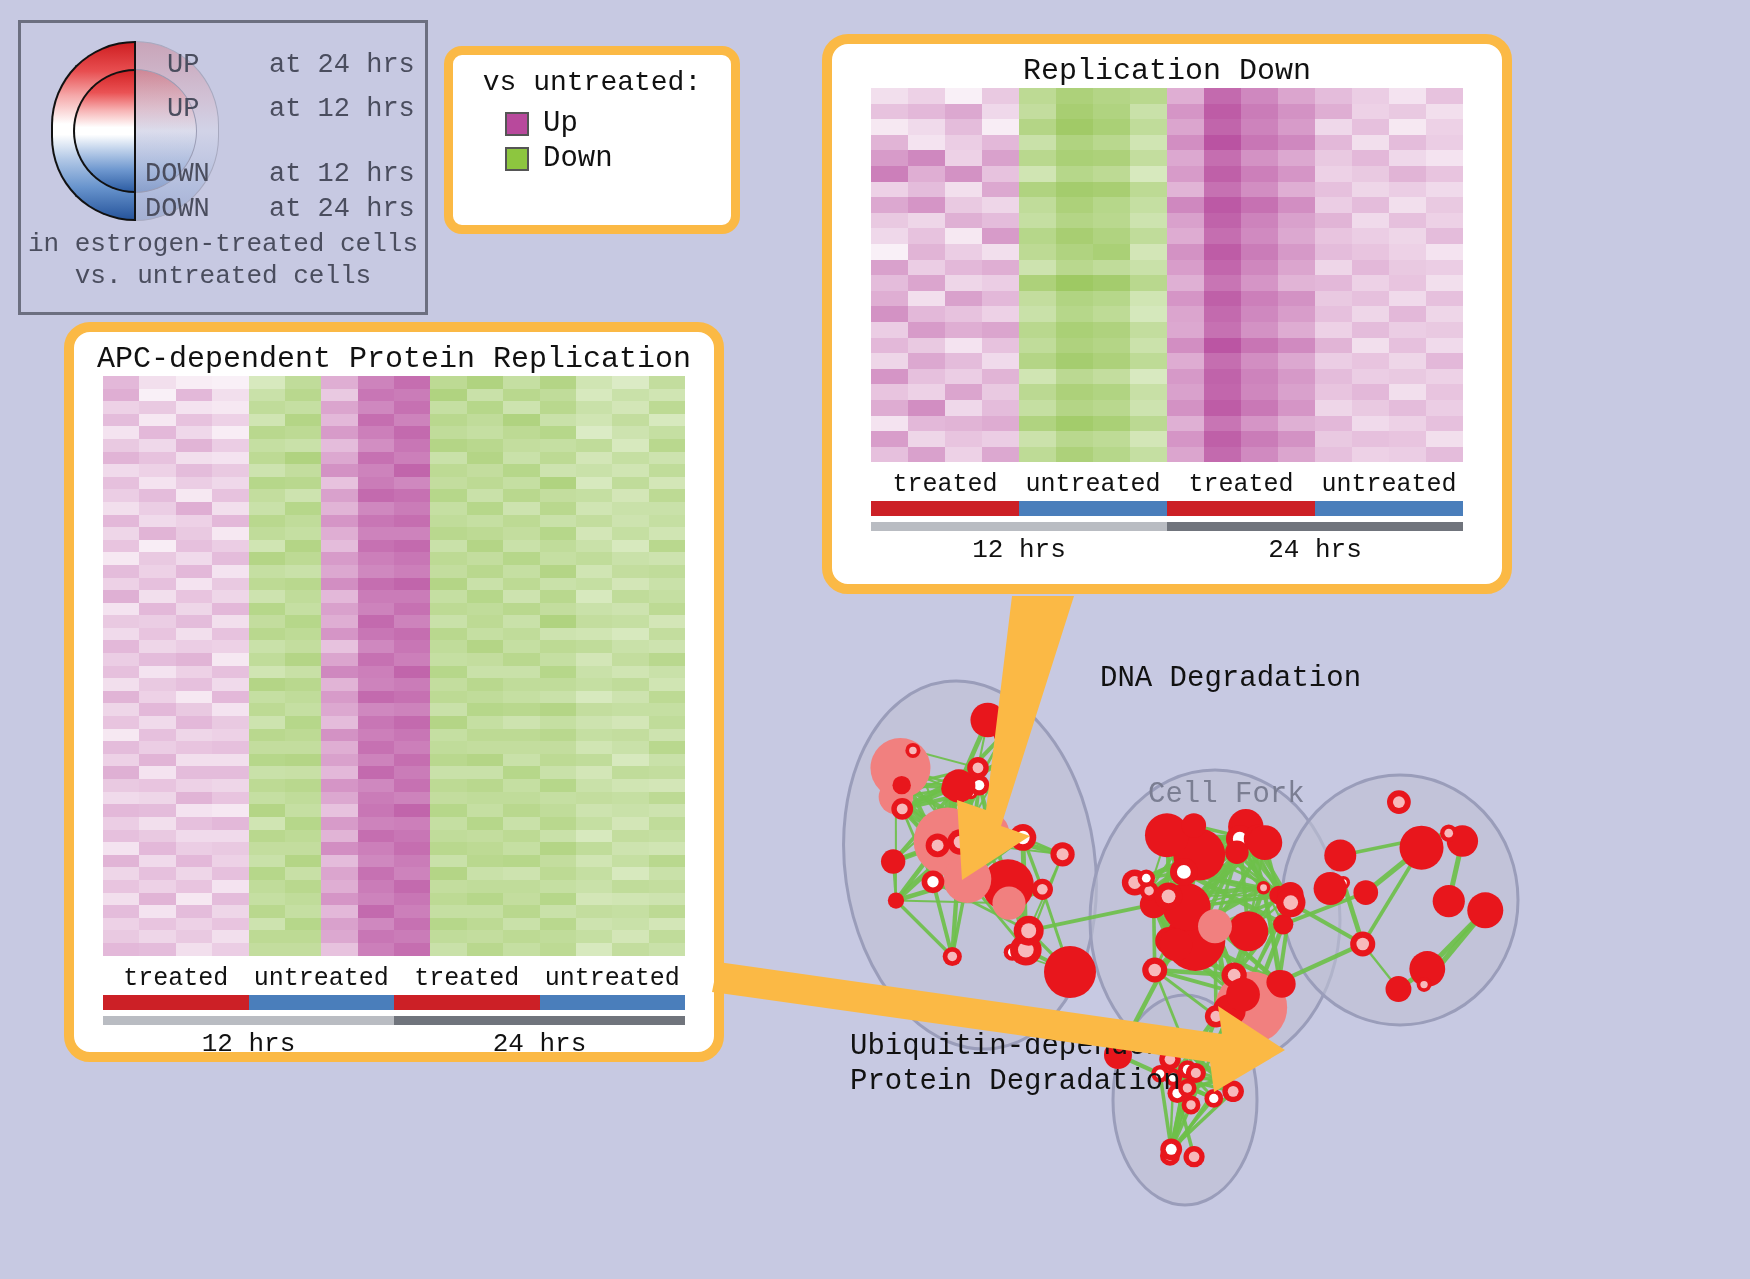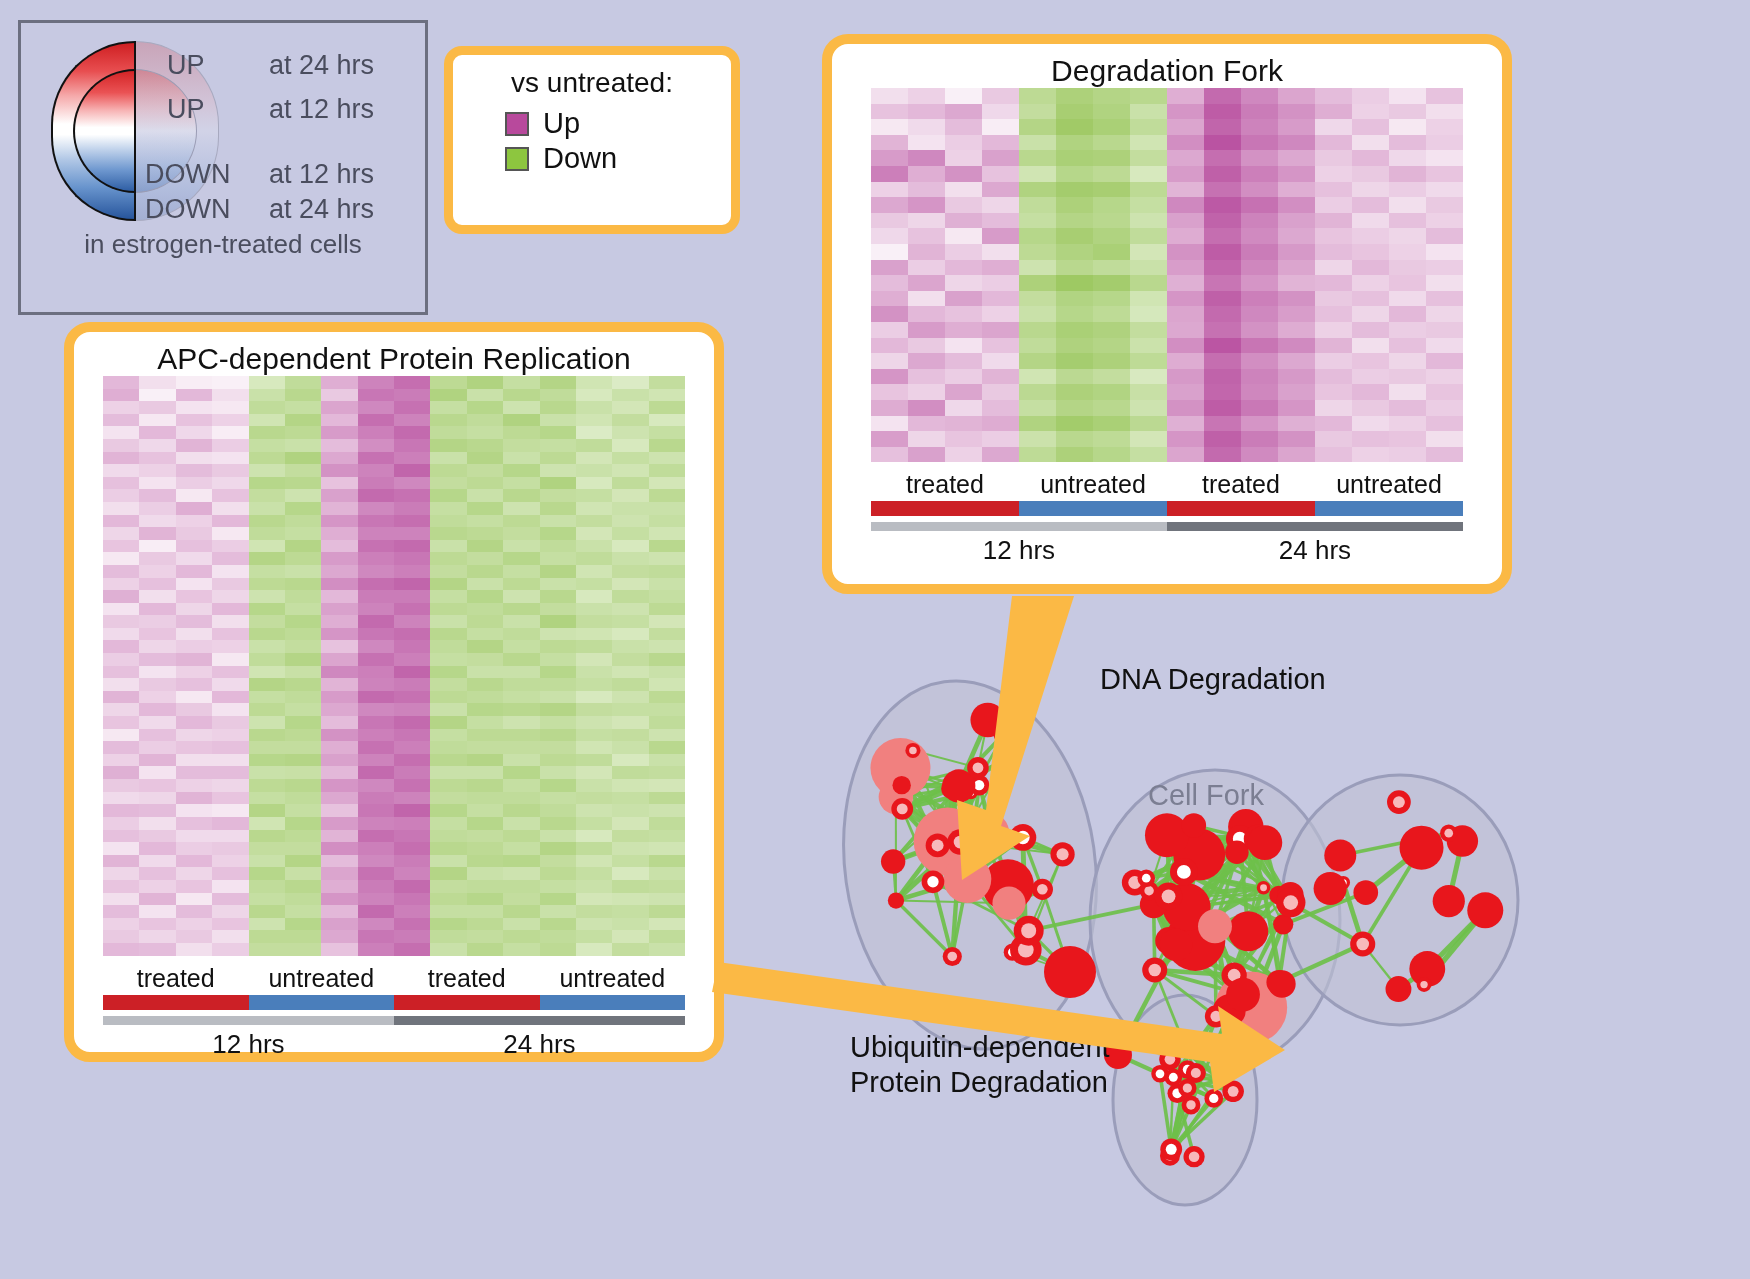--- a/index.html
+++ b/index.html
@@ -2,21 +2,21 @@
 <html><head>
 <meta charset="utf-8">
 <style>
   * { box-sizing: border-box; margin: 0; padding: 0; }
   html, body {
     width: 1750px; height: 1279px;
     font-family: "Liberation Sans", sans-serif;
     background: #c7c9e2;
     overflow: hidden;
   }
-  #stage { position: relative; width: 1750px; height: 1279px; background: #c7c9e2; }
+  #stage { position: relative; width: 1750px; height: 1279px; background: #c7c9e2; font-family: Liberation Mono, monospace; }
 
   
   .legend-a {
     position: absolute; left: 18px; top: 20px; width: 410px; height: 295px;
     background: #c7c9e2; border: 3px solid #6c6f80;
   }
   .circ-wrap { position: absolute; left: 30px; top: 18px; width: 170px; height: 182px; }
   .ring-outer-left {
     position: absolute; left: 0; top: 0; width: 84px; height: 180px;
     border-radius: 180px 0 0 180px; overflow: hidden;
@@ -104,41 +104,42 @@
     <div class="key-state" style="left:146px; top:27px;">UP</div>
     <div class="key-row" style="left:248px; top:27px;">at 24 hrs</div>
     <div class="key-state" style="left:146px; top:71px;">UP</div>
     <div class="key-row" style="left:248px; top:71px;">at 12 hrs</div>
     <div class="key-state" style="left:124px; top:136px;">DOWN</div>
     <div class="key-row" style="left:248px; top:136px;">at 12 hrs</div>
     <div class="key-state" style="left:124px; top:171px;">DOWN</div>
     <div class="key-row" style="left:248px; top:171px;">at 24 hrs</div>
     <div class="legend-a-foot">
       <div>in estrogen-treated cells</div>
+      <div>vs. untreated cells</div>
     </div>
   </div>
 
   <div class="legend-b">
     <div class="legend-b-title">
       <div>vs untreated:</div>
     </div>
     <div class="legend-b-items">
       <div class="lb-item">
         <span class="swatch sw-up"></span>
         <span class="lb-label">Up</span>
       </div>
       <div class="lb-item">
         <span class="swatch sw-down"></span>
         <span class="lb-label">Down</span>
       </div>
     </div>
   </div>
 
   <div class="panel panel-rf">
-    <div class="panel-title">Degradation Fork</div>
+    <div class="panel-title">Replication Down</div>
     <div class="hm" id="hm-rf" style="grid-template-columns: repeat(16, 1fr); width: 592px; height: 374.4px;">
         <div style="background: rgb(242, 223, 237);"></div>
         <div style="background: rgb(237, 209, 230);"></div>
         <div style="background: rgb(249, 240, 247);"></div>
         <div style="background: rgb(233, 201, 225);"></div>
         <div style="background: rgb(189, 218, 148);"></div>
         <div style="background: rgb(173, 209, 122);"></div>
         <div style="background: rgb(180, 213, 134);"></div>
         <div style="background: rgb(185, 216, 142);"></div>
         <div style="background: rgb(223, 174, 211);"></div>

